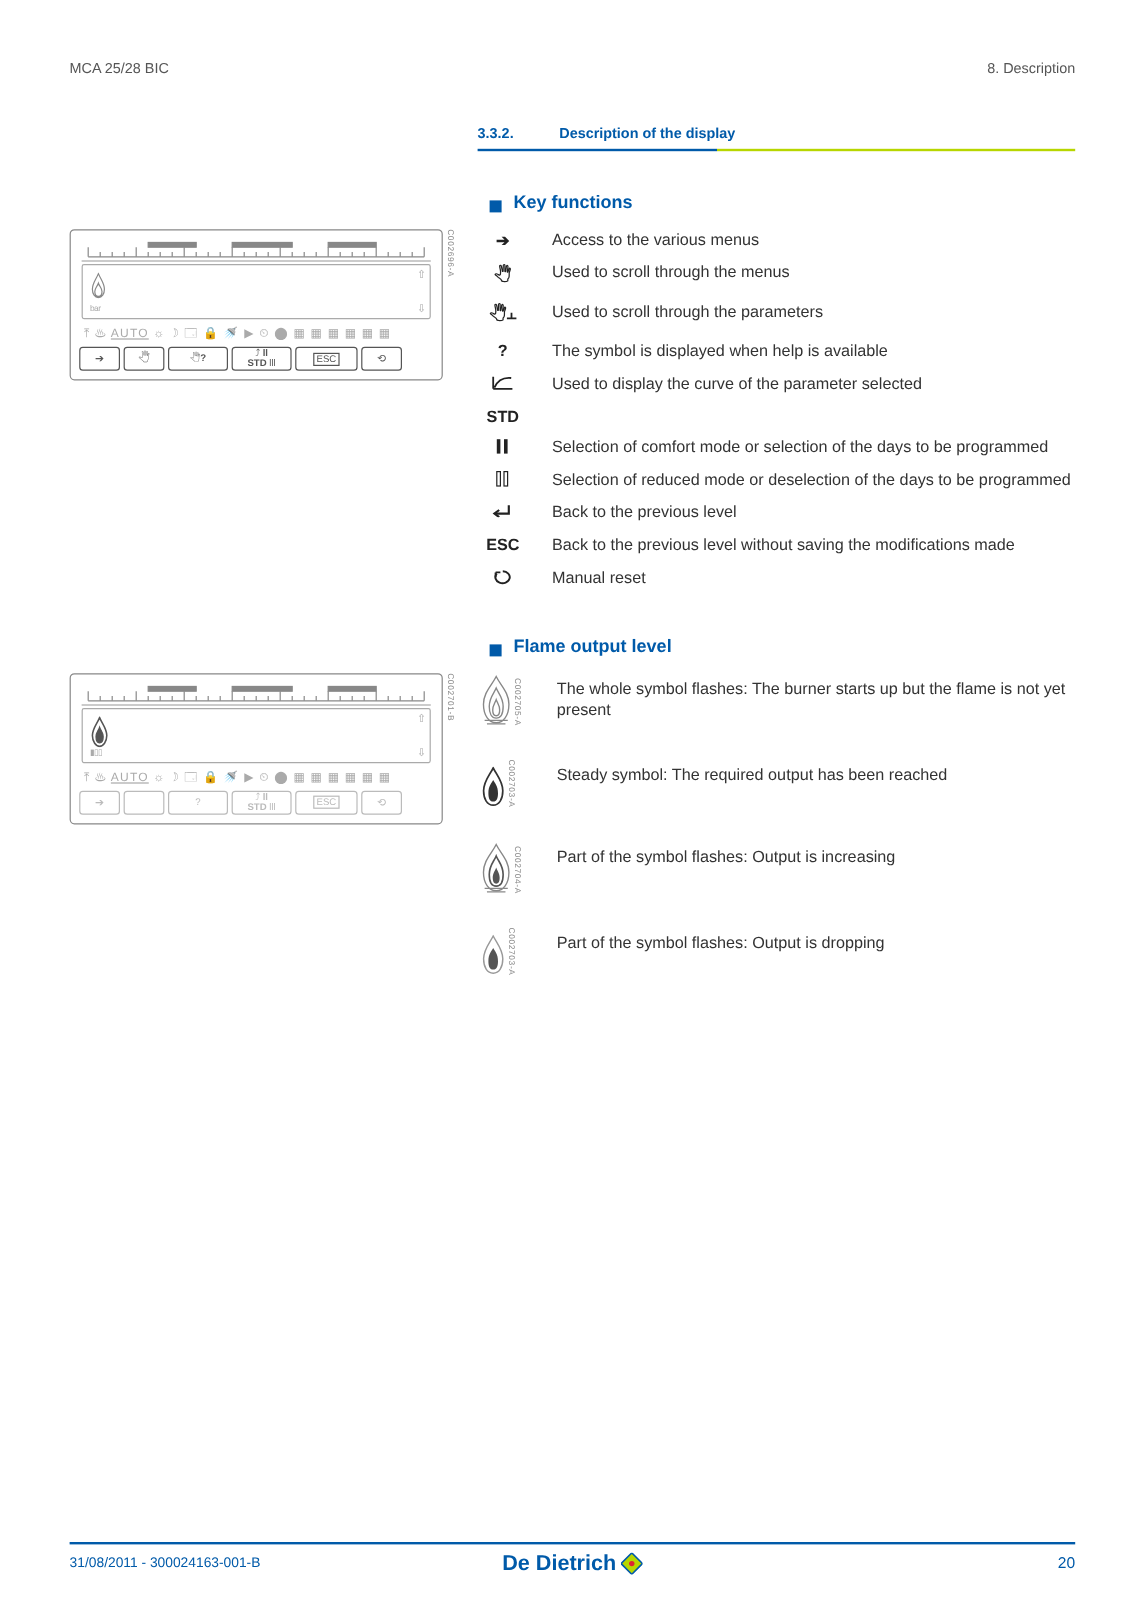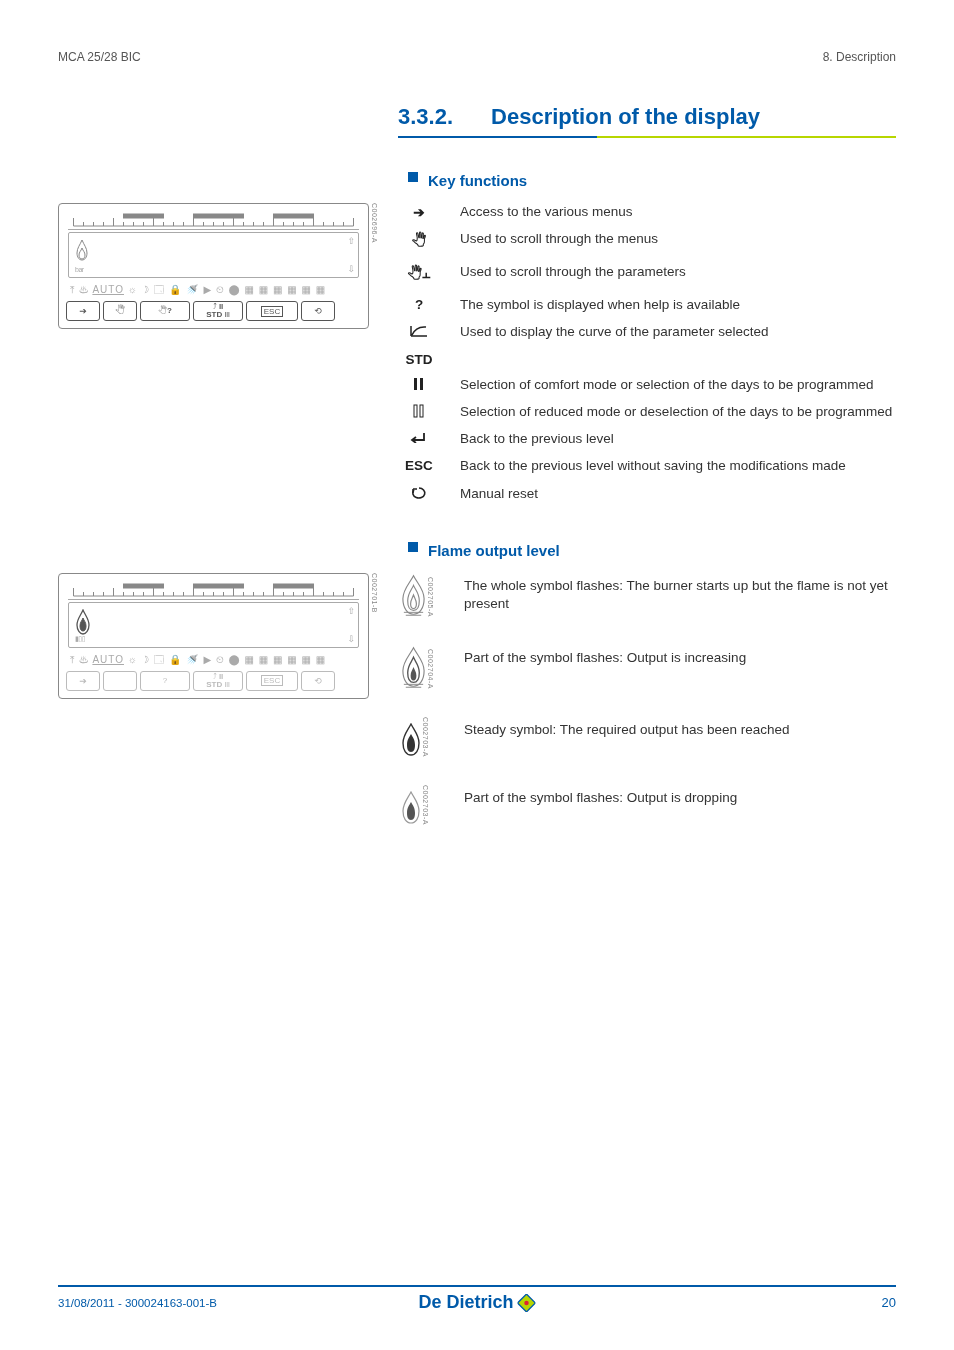--- a/index.html
+++ b/index.html
@@ -22,35 +22,35 @@
     color: #555;
     margin-bottom: 40px;
   }
   .section-heading {
     margin-left: 340px;
     display: flex;
     align-items: baseline;
     gap: 38px;
     color: #005aa9;
     font-weight: bold;
-    font-size: 22px;
+    font-size: 12px;
     padding-bottom: 4px;
   }
   .section-rule {
     margin-left: 340px;
     margin-top: 2px;
     height: 2px;
     background: linear-gradient(to right, #005aa9 0%, #005aa9 40%, #b7d600 40%, #b7d600 100%);
   }
   .subheading {
     margin-left: 350px;
     margin-top: 34px;
     margin-bottom: 14px;
     display: flex;
-    align-items: flex-start;
+    align-items: flex-end;
     gap: 10px;
     color: #005aa9;
     font-weight: bold;
     font-size: 15px;
   }
   .subheading .sq {
     width: 10px; height: 10px; background: #005aa9;
   }
   .two-col {
     display: flex;
@@ -472,43 +472,43 @@
                 <line x1="6" y1="43" x2="22" y2="43"></line>
               </g>
           </svg>
           <span class="vcode">C002705-A</span>
         </div>
         <div class="flame-text">The whole symbol flashes: The burner starts up but the flame is not yet present</div>
       </div>
 
       <div class="flame-item">
         <div class="flame-icon" style="display:flex;align-items:flex-end;">
+          <svg width="22" height="34" viewBox="0 0 22 34">
+            <path d="M11 1 C14 7 19 12 19 20 C19 27 16 32 11 32 C6 32 3 27 3 20 C3 12 8 7 11 1 Z" fill="none" stroke="#333" stroke-width="1.4"></path>
+            <path d="M11 11 C12.5 14 15 16 15 22 C15 26 14 29 11 29 C8 29 7 26 7 22 C7 16 9.5 14 11 11 Z" fill="#333"></path>
+          </svg>
+          <span class="vcode">C002703-A</span>
+        </div>
+        <div class="flame-text">Steady symbol: The required output has been reached</div>
+      </div>
+
+      <div class="flame-item">
+        <div class="flame-icon" style="display:flex;align-items:flex-end;">
           <svg width="28" height="44" viewBox="0 0 28 44">
             <path d="M14 2 C18 10 25 16 25 26 C25 36 20 42 14 42 C8 42 3 36 3 26 C3 16 10 10 14 2 Z" fill="none" stroke="#888" stroke-width="1.2"></path>
             <path d="M14 12 C16 17 20 20 20 28 C20 34 18 38 14 38 C10 38 8 34 8 28 C8 20 12 17 14 12 Z" fill="none" stroke="#555" stroke-width="1.4"></path>
             <path d="M14 22 C15 25 17 27 17 31 C17 34 16 36 14 36 C12 36 11 34 11 31 C11 27 13 25 14 22 Z" fill="#555"></path>
             <g stroke="#888" stroke-width="1">
                 <line x1="4" y1="40" x2="24" y2="40"></line>
                 <line x1="6" y1="43" x2="22" y2="43"></line>
               </g>
           </svg>
           <span class="vcode">C002704-A</span>
         </div>
         <div class="flame-text">Part of the symbol flashes: Output is increasing</div>
-      </div>
-
-      <div class="flame-item">
-        <div class="flame-icon" style="display:flex;align-items:flex-end;">
-          <svg width="22" height="34" viewBox="0 0 22 34">
-            <path d="M11 1 C14 7 19 12 19 20 C19 27 16 32 11 32 C6 32 3 27 3 20 C3 12 8 7 11 1 Z" fill="none" stroke="#333" stroke-width="1.4"></path>
-            <path d="M11 11 C12.5 14 15 16 15 22 C15 26 14 29 11 29 C8 29 7 26 7 22 C7 16 9.5 14 11 11 Z" fill="#333"></path>
-          </svg>
-          <span class="vcode">C002703-A</span>
-        </div>
-        <div class="flame-text">Steady symbol: The required output has been reached</div>
       </div>
 
       <div class="flame-item">
         <div class="flame-icon" style="display:flex;align-items:flex-end;">
           <svg width="22" height="34" viewBox="0 0 22 34">
             <path d="M11 1 C14 7 19 12 19 20 C19 27 16 32 11 32 C6 32 3 27 3 20 C3 12 8 7 11 1 Z" fill="none" stroke="#999" stroke-width="1.2"></path>
             <path d="M11 11 C12.5 14 15 16 15 22 C15 26 14 29 11 29 C8 29 7 26 7 22 C7 16 9.5 14 11 11 Z" fill="#555"></path>
           </svg>
           <span class="vcode">C002703-A</span>
         </div>

